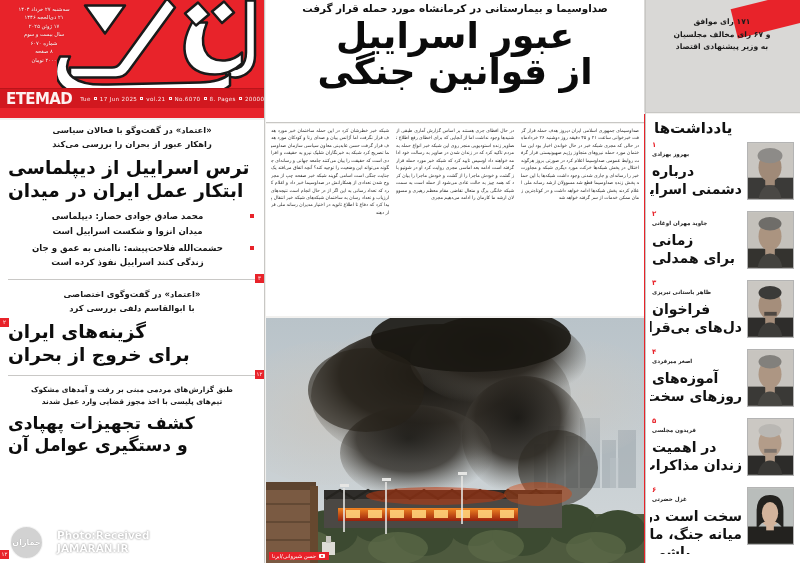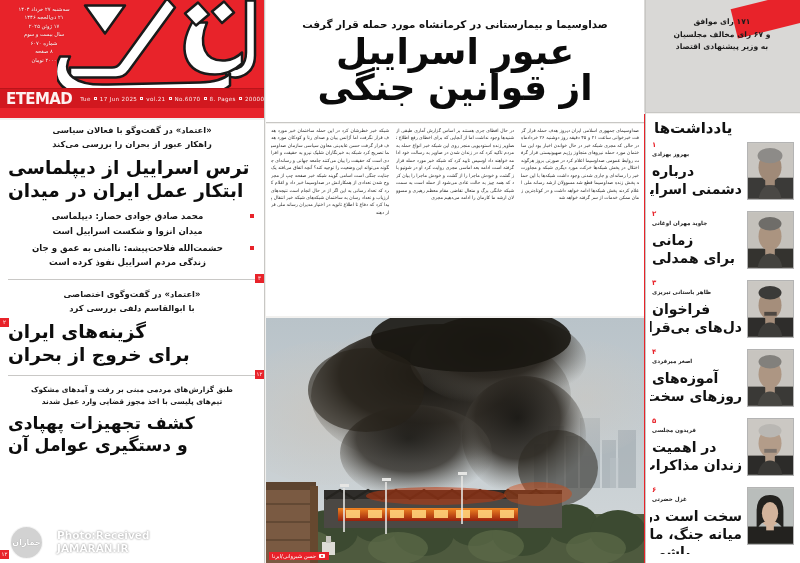--- a/index.html
+++ b/index.html
@@ -77,21 +77,21 @@
     vertical-align: middle;
   }
 
   
   .lede {
     position: absolute;
     left: 266px; top: 0;
     width: 378px; height: 122px;
     background: #ffffff;
     direction: rtl;
-    padding: 18px 6px 0 6px;
+    padding: 2px 6px 0 6px;
   }
   .lede-kicker {
     font-size: 10.4px;
     font-weight: 700;
     text-align: center;
     color: #111;
     letter-spacing: -.2px;
     line-height: 1.25;
     white-space: nowrap;
   }
@@ -576,21 +576,21 @@
       </div>
       <div class="bullets">
         <div class="bullet">
           <span class="sq"></span>
           <div>محمد صادق جوادی حصار: دیپلماسی</div>
           <div>میدان انزوا و شکست اسراییل است</div>
         </div>
         <div class="bullet">
           <span class="sq"></span>
           <div>حشمت‌الله فلاحت‌پیشه: ناامنی به عمق و جان</div>
-          <div>زندگی مردم اسراییل نفوذ کرده است</div>
+          <div>زندگی کنند اسراییل نفوذ کرده است</div>
         </div>
       </div>
     </div>
 
     <div class="hr-red">
       <span class="tag">۳</span>
     </div>
 
     <div>
       <div class="story-sub">

